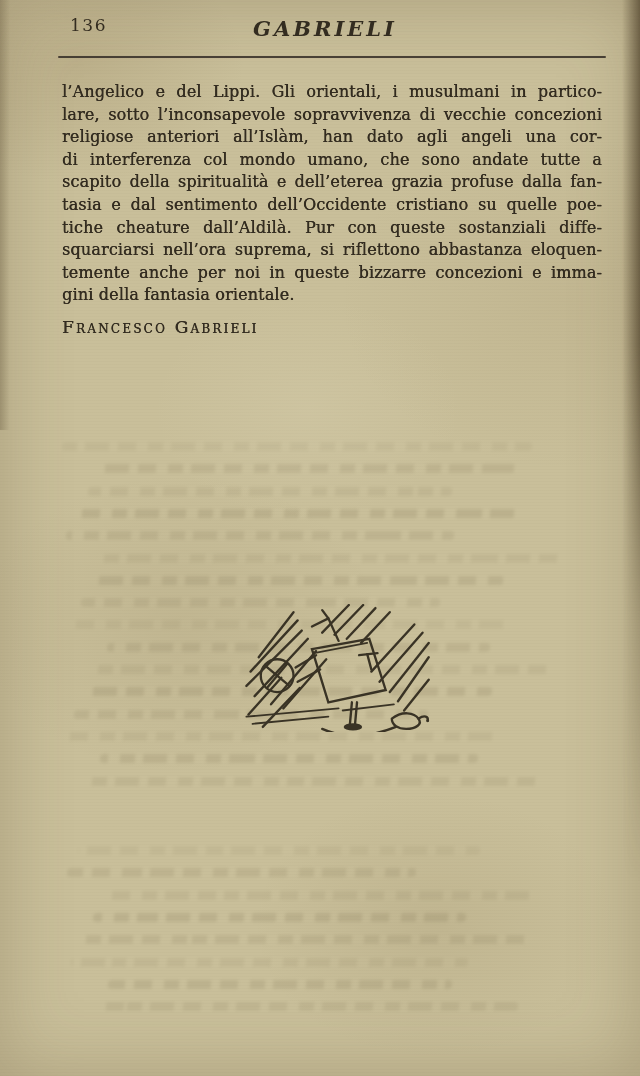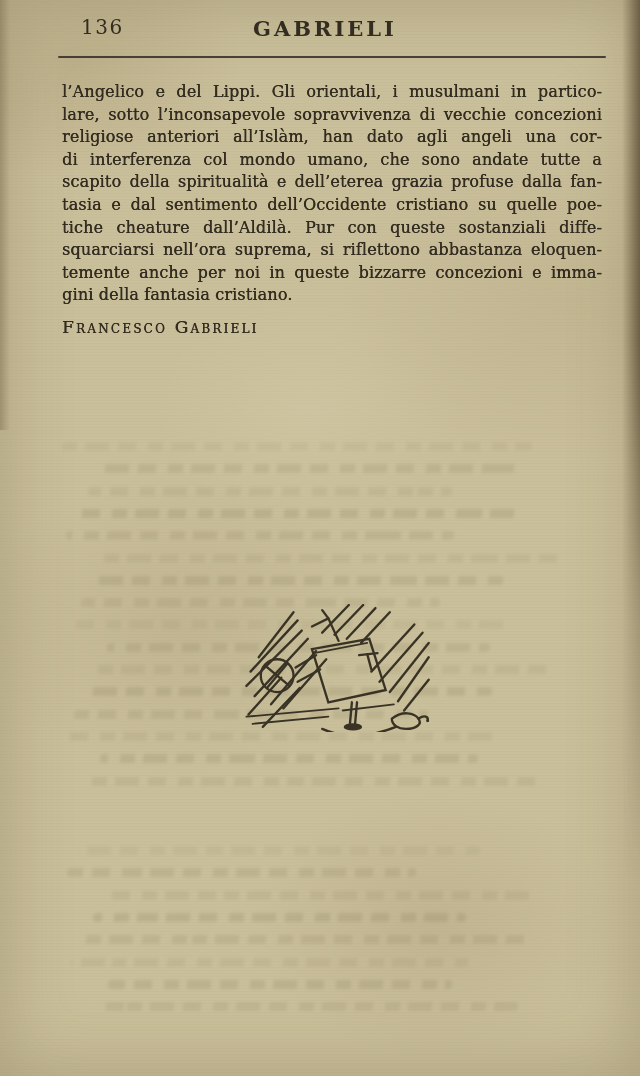--- a/index.html
+++ b/index.html
@@ -27,27 +27,27 @@
     background:linear-gradient(to right, rgba(56,42,22,0), rgba(56,42,22,.58));
     -webkit-mask-image:linear-gradient(to bottom, #000 0 32%, rgba(0,0,0,.3) 58%, transparent 82%);
             mask-image:linear-gradient(to bottom, #000 0 32%, rgba(0,0,0,.3) 58%, transparent 82%);
   }
   .edge-shade-left{
     position:absolute;top:0;left:0;width:10px;height:40%;pointer-events:none;
     background:linear-gradient(to right, rgba(70,56,32,.25), rgba(70,56,32,0));
   }
 
   .page-number{
-    position:absolute;left:81px;top:15px;
-    font-size:20px;letter-spacing:1.5px;text-align:center;
+    position:absolute;left:70px;top:15px;
+    font-size:17px;letter-spacing:1.5px;text-align:center;
   }
   .running-head{
     position:absolute;left:0;top:16px;width:640px;text-align:center;
     padding-left:10px;box-sizing:border-box;
-    font-size:21px;letter-spacing:3px;font-weight:600;
+    font-style:italic;font-size:21px;letter-spacing:3px;font-weight:600;
   }
   .head-rule{
     position:absolute;left:58px;top:56px;width:548px;height:2px;
     background:#3a332a;opacity:.9;border-radius:1px;
   }
 
   .body-text{
     position:absolute;left:62px;top:81px;width:540px;
     font-size:16px;line-height:22.6px;letter-spacing:.15px;
     text-shadow:.3px 0 0 currentColor;
@@ -112,21 +112,21 @@
 <div class="body-text">
   <div class="bline">l’Angelico e del Lippi. Gli orientali, i musulmani in partico-</div>
   <div class="bline">lare, sotto l’inconsapevole sopravvivenza di vecchie concezioni</div>
   <div class="bline">religiose anteriori all’Islàm, han dato agli angeli una cor-</div>
   <div class="bline">di interferenza col mondo umano, che sono andate tutte a</div>
   <div class="bline">scapito della spiritualità e dell’eterea grazia profuse dalla fan-</div>
   <div class="bline">tasia e dal sentimento dell’Occidente cristiano su quelle poe-</div>
   <div class="bline">tiche cheature dall’Aldilà. Pur con queste sostanziali diffe-</div>
   <div class="bline">squarciarsi nell’ora suprema, si riflettono abbastanza eloquen-</div>
   <div class="bline">temente anche per noi in queste bizzarre concezioni e imma-</div>
-  <div class="bline last">gini della fantasia cristiano.</div>
+  <div class="bline last">gini della fantasia orientale.</div>
   <div class="signature">Francesco Gabrieli</div>
 </div>
 
 <div class="sketch">
   <svg width="190" height="128" viewBox="0 0 185 125" fill="none" stroke="#2e281c" stroke-width="2.3" stroke-linecap="round">
 
     <path d="M18,52 52,8"></path>
       <path d="M10,66 56,16"></path>
       <path d="M6,80 60,26"></path>
       <path d="M14,90 66,34"></path>

